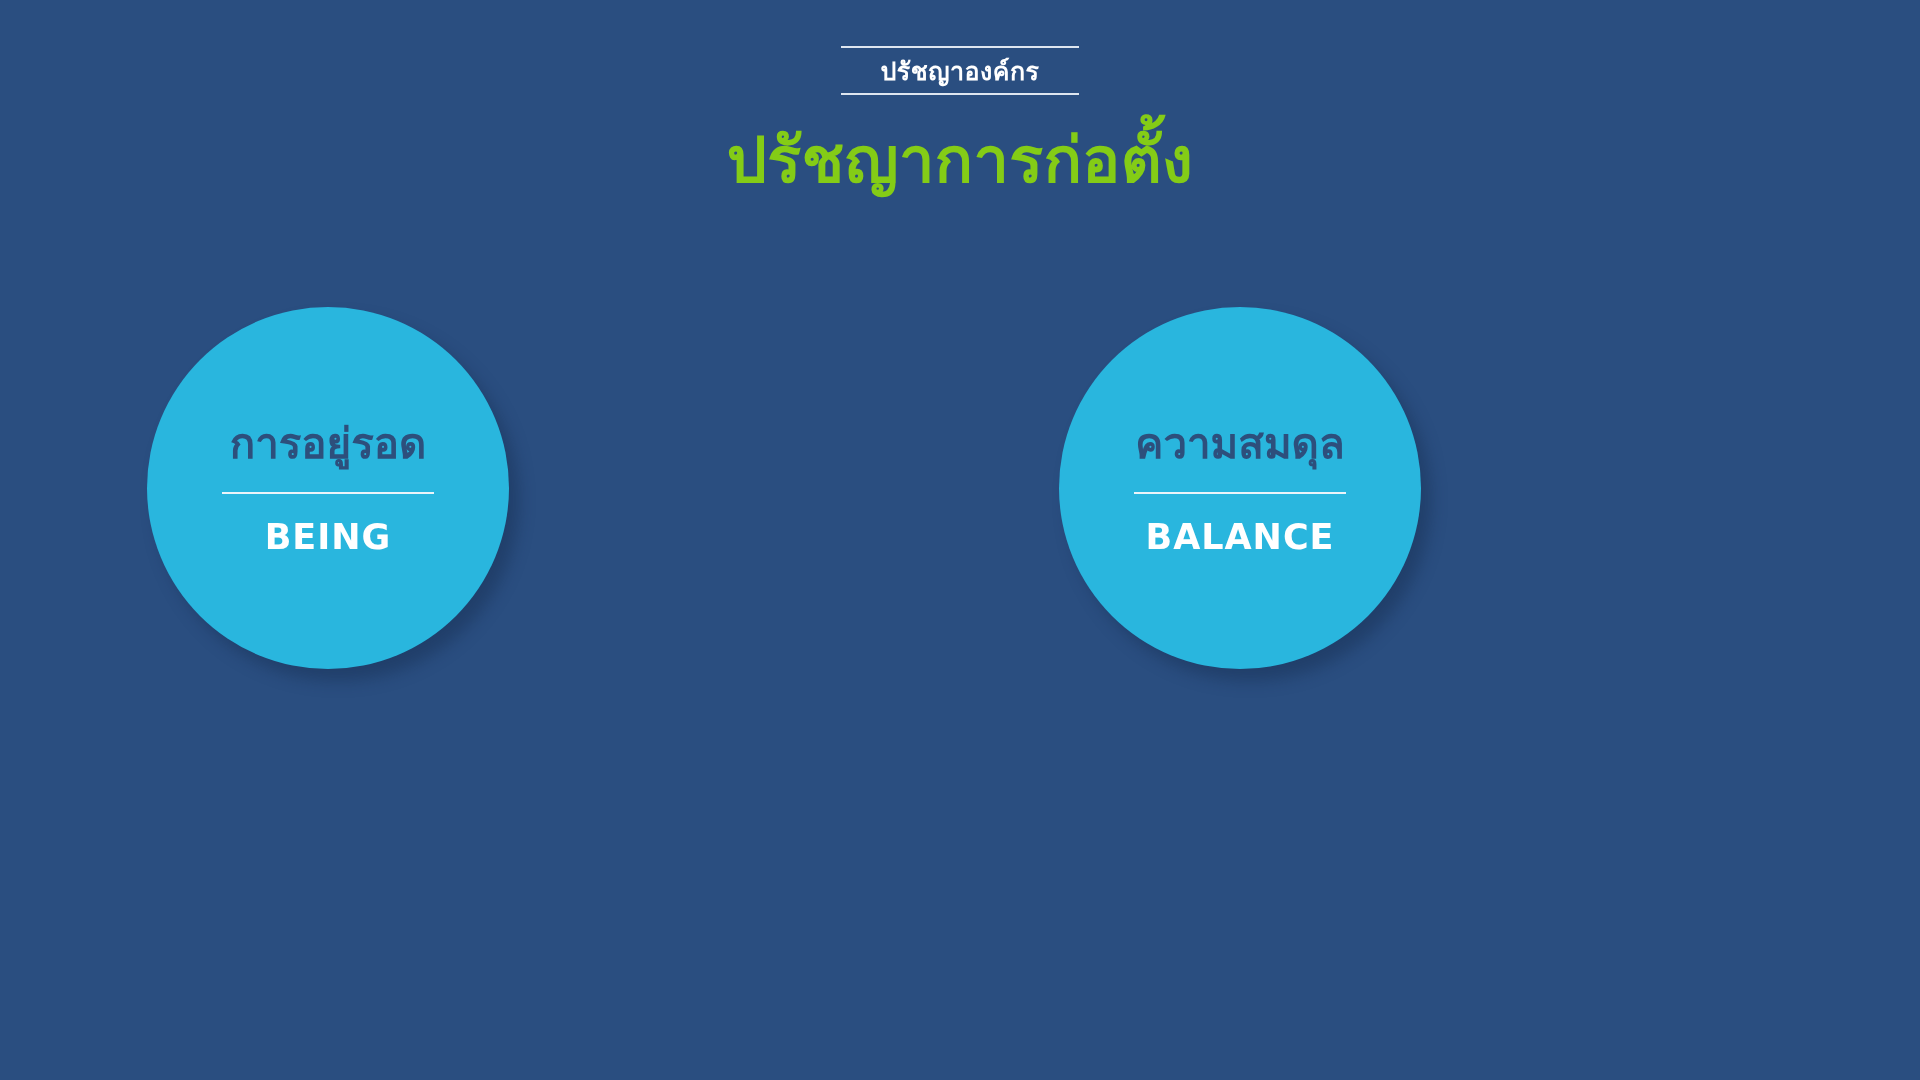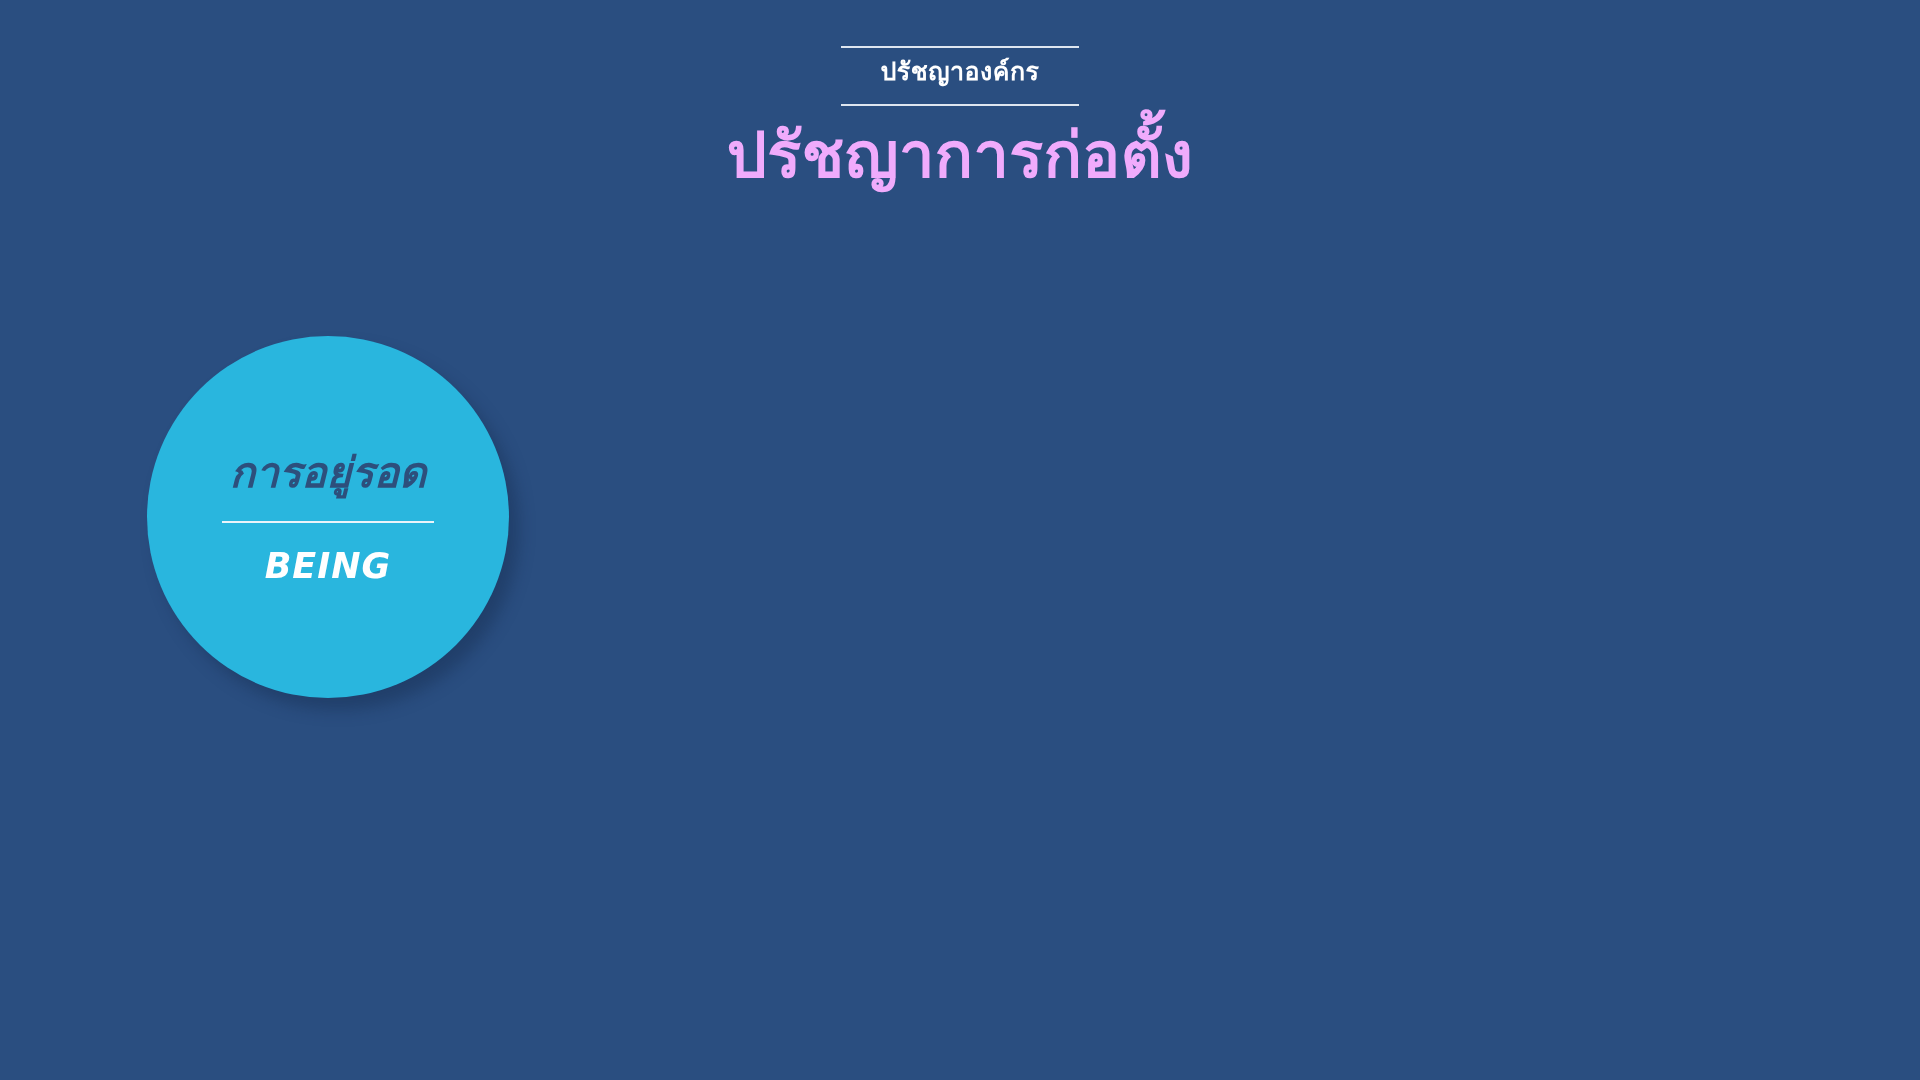--- a/index.html
+++ b/index.html
@@ -42,42 +42,41 @@
     margin: 0 auto;
     opacity: 0.95;
   }
 
   .eyebrow-text {
     color: #ffffff;
     font-size: 25px;
     font-weight: bold;
     letter-spacing: 0.5px;
     line-height: 1.0;
-    padding: 11px 0 20px 0;
+    padding: 11px 0 9px 0;
     white-space: nowrap;
   }
 
   .main-title {
-    margin-top: 17px;
-    color: #f0abfc;
+    margin-top: 33px;
+    color: #84cc16;
     font-size: 63px;
     font-weight: bold;
     line-height: 1.05;
     letter-spacing: 0.5px;
     white-space: nowrap;
   }
 
   
   .circle-row {
     position: absolute;
-    top: 336px;
+    top: 307px;
     left: 0;
     width: 1632px;
     height: 420px;
-    font-style: italic;
   }
 
   .circle {
     position: absolute;
     width: 362px;
     height: 362px;
     border-radius: 50%;
     background: #29b6de;
     box-shadow: 10px 12px 16px rgba(18, 40, 72, 0.38);
     display: flex;
@@ -143,16 +142,23 @@
 
     <div class="circle circle-1">
       <div class="circle-inner">
         <div class="circle-th">การอยู่รอด</div>
         <div class="circle-rule"></div>
         <div class="circle-en">BEING</div>
       </div>
     </div>
 
 
+    <div class="circle circle-3">
+      <div class="circle-inner">
+        <div class="circle-th">ความสมดุล</div>
+        <div class="circle-rule"></div>
+        <div class="circle-en">BALANCE</div>
+      </div>
+    </div>
 
   </div>
 
 </div>
 
 </body></html>

